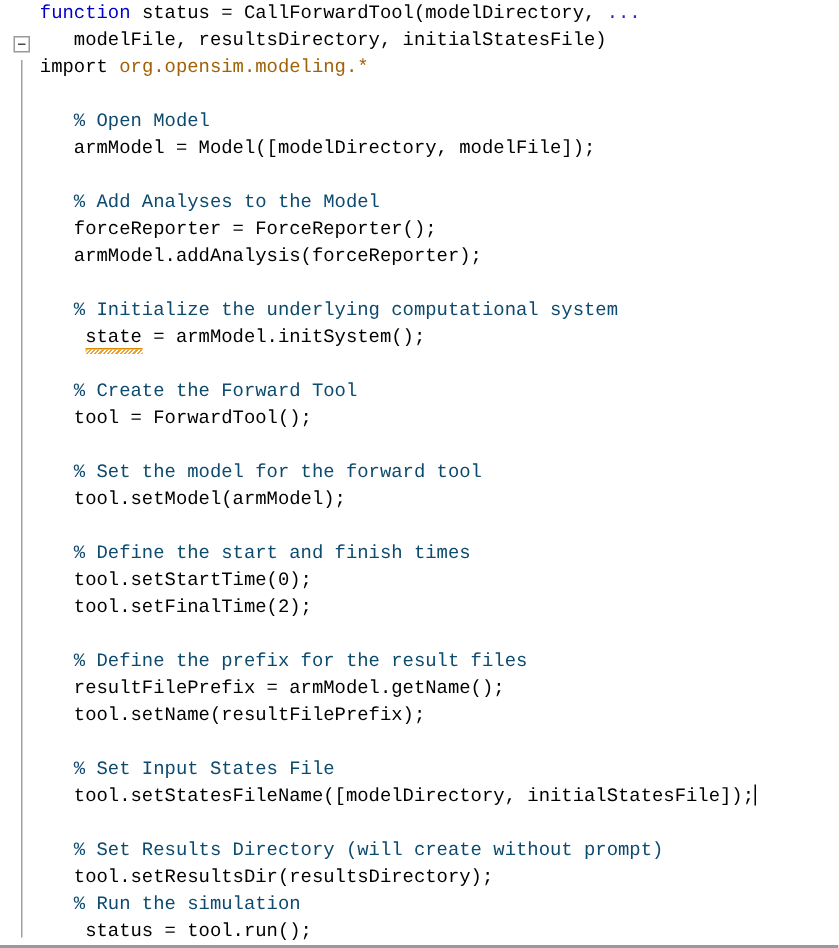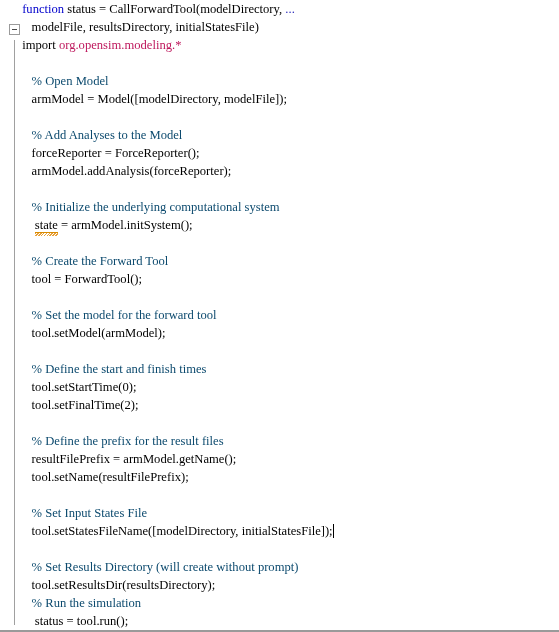--- a/index.html
+++ b/index.html
@@ -58,35 +58,35 @@
     background: #4a4a4a;
   }
 
   
   #code {
     position: absolute;
     left: 19px;
     top: 0;
     width: 540px;
     height: 632px;
-    font-family: Liberation Serif, serif;
+    font-family: Liberation Mono, monospace;
     font-size: 12.6px;
     line-height: 18px;
     white-space: pre;
     color: #000000;
   }
   .line {
     height: 18px;
     white-space: pre;
   }
 
   
   .kw       { color: #0000cc; }
   .cmt      { color: #0c4a6e; }
-  .pkg      { color: #be185d; }
+  .pkg      { color: #a16207; }
   .cont     { color: #2b2bbb; }
   .plain    { color: #000000; }
 
   
   .warn {
     position: relative;
     border-bottom: 1px solid #d98b00;
     text-align: center;
   }
   .warn::after {

